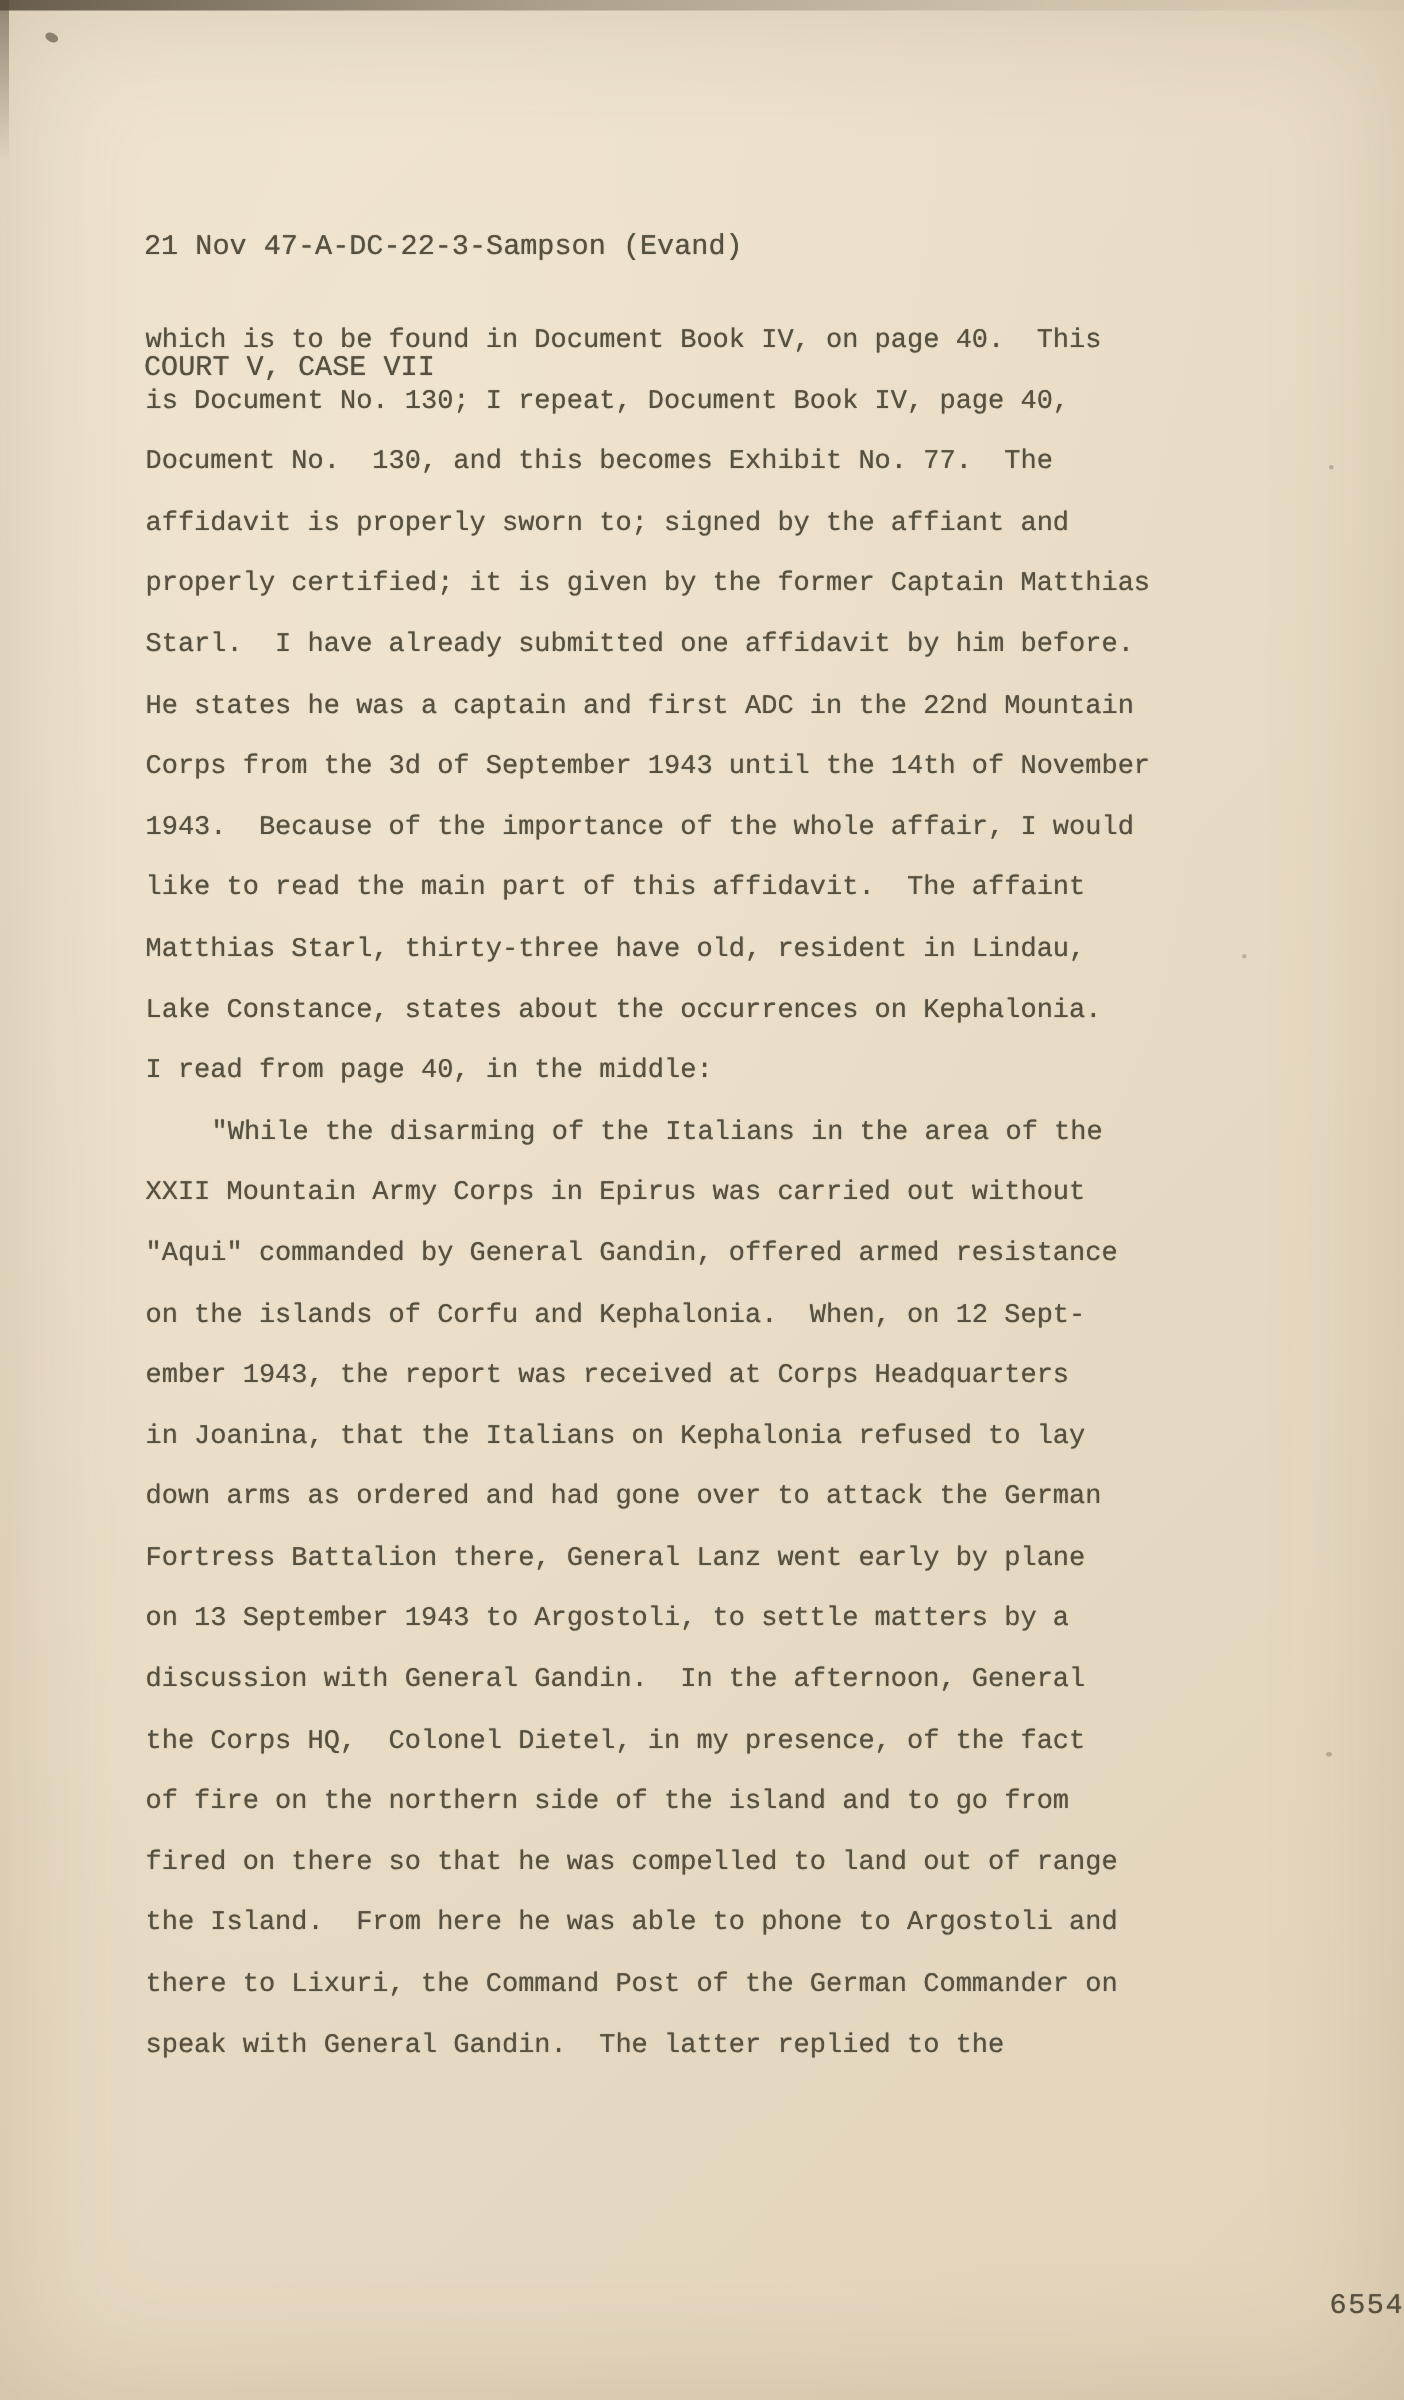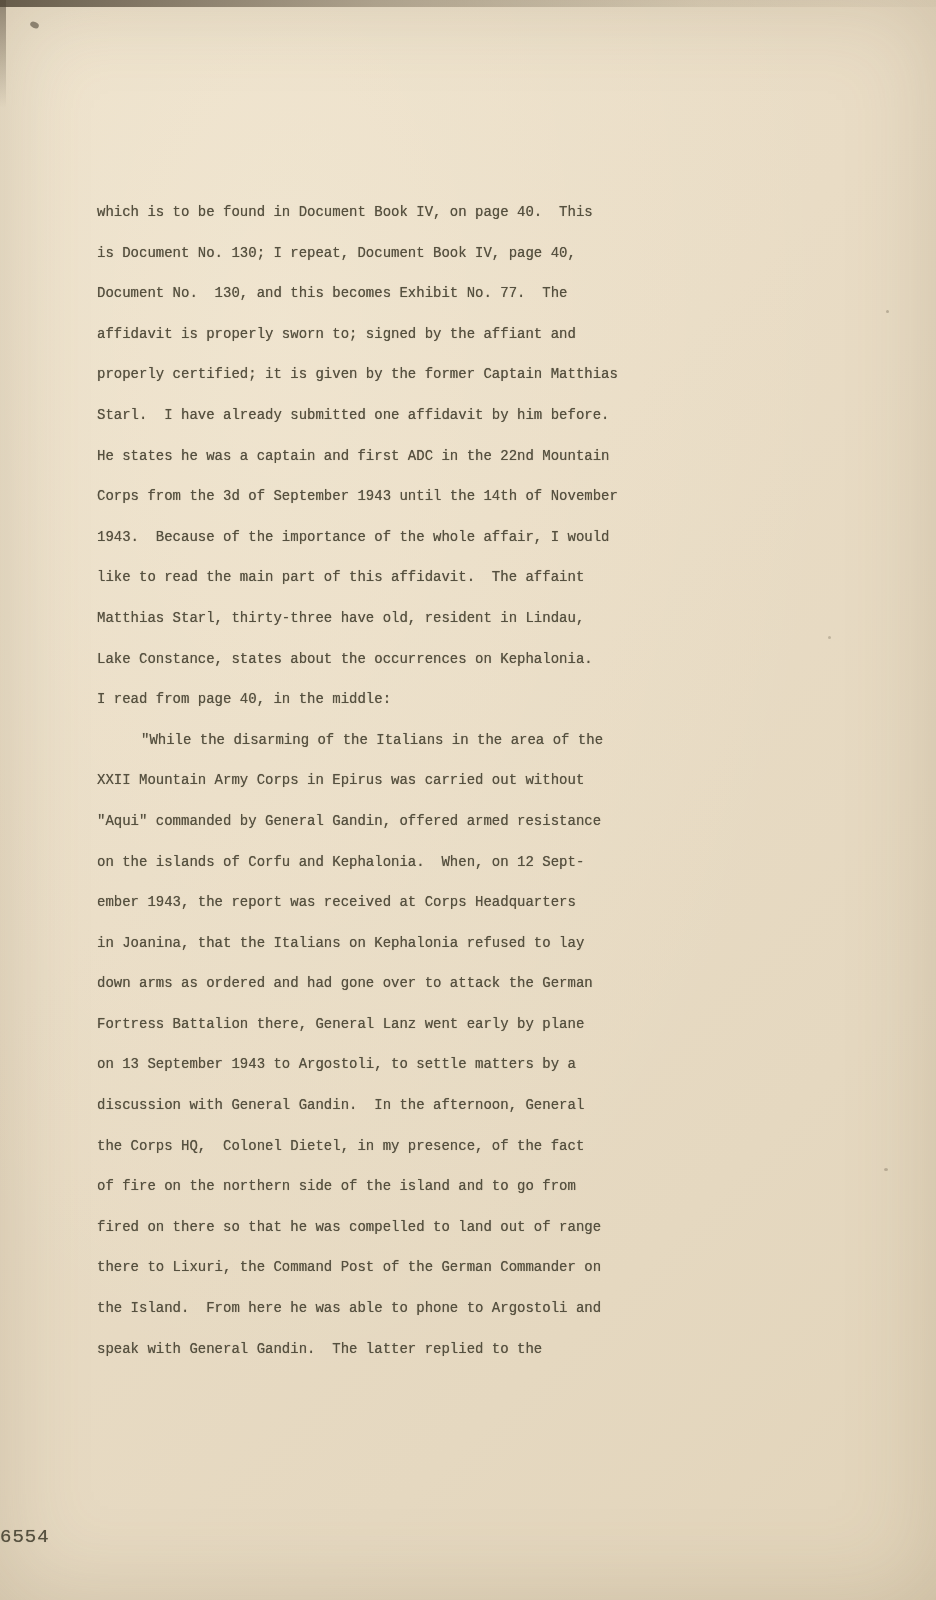--- a/index.html
+++ b/index.html
@@ -54,55 +54,59 @@
     position: absolute;
     top: 97px;
     left: 96px;
     font-size: 19px;
     line-height: 27px;
     white-space: pre;
     text-shadow: 0 0 0.7px rgba(85, 80, 63, 0.8);
   }
   .body-text {
     position: absolute;
-    top: 192px;
+    top: 207px;
     left: 97px;
     width: 780px;
-    font-size: 14px;
+    font-size: 18px;
     text-shadow: 0 0 0.7px rgba(85, 80, 63, 0.75);
   }
   .line {
     line-height: 40.6px;
     white-space: pre;
   }
   .line.indent {
     text-indent: 44px;
   }
   .footer {
     position: absolute;
     top: 1526px;
     left: 0;
     width: 100%;
-    text-align: left;
+    text-align: right;
     font-size: 19px;
     letter-spacing: 1px;
     text-shadow: 0 0 0.7px rgba(85, 80, 63, 0.75);
   }
 </style>
 </head>
 <body>
 
 <div class="page">
   <div class="scan-edge-top"></div>
   <div class="scan-edge-left"></div>
   <div class="speck s1"></div>
   <div class="speck s2"></div>
   <div class="speck s3"></div>
   <div class="speck s4"></div>
 
+  <div class="header">
+    <div class="hline">21 Nov 47-A-DC-22-3-Sampson (Evand)</div>
+    <div class="hline">COURT V, CASE VII</div>
+  </div>
 
   <div class="body-text">
       <div class="line">which is to be found in Document Book IV, on page 40.  This</div>
       <div class="line">is Document No. 130; I repeat, Document Book IV, page 40,</div>
       <div class="line">Document No.  130, and this becomes Exhibit No. 77.  The</div>
       <div class="line">affidavit is properly sworn to; signed by the affiant and</div>
       <div class="line">properly certified; it is given by the former Captain Matthias</div>
       <div class="line">Starl.  I have already submitted one affidavit by him before.</div>
       <div class="line">He states he was a captain and first ADC in the 22nd Mountain</div>
       <div class="line">Corps from the 3d of September 1943 until the 14th of November</div>
@@ -117,19 +121,19 @@
       <div class="line">on the islands of Corfu and Kephalonia.  When, on 12 Sept-</div>
       <div class="line">ember 1943, the report was received at Corps Headquarters</div>
       <div class="line">in Joanina, that the Italians on Kephalonia refused to lay</div>
       <div class="line">down arms as ordered and had gone over to attack the German</div>
       <div class="line">Fortress Battalion there, General Lanz went early by plane</div>
       <div class="line">on 13 September 1943 to Argostoli, to settle matters by a</div>
       <div class="line">discussion with General Gandin.  In the afternoon, General</div>
       <div class="line">the Corps HQ,  Colonel Dietel, in my presence, of the fact</div>
       <div class="line">of fire on the northern side of the island and to go from</div>
       <div class="line">fired on there so that he was compelled to land out of range</div>
+      <div class="line">the Island.  From here he was able to phone to Argostoli and</div>
       <div class="line">there to Lixuri, the Command Post of the German Commander on</div>
-      <div class="line">the Island.  From here he was able to phone to Argostoli and</div>
       <div class="line">speak with General Gandin.  The latter replied to the</div>
     </div>
 
   <div class="footer">6554</div>
 </div>
 
 </body></html>

